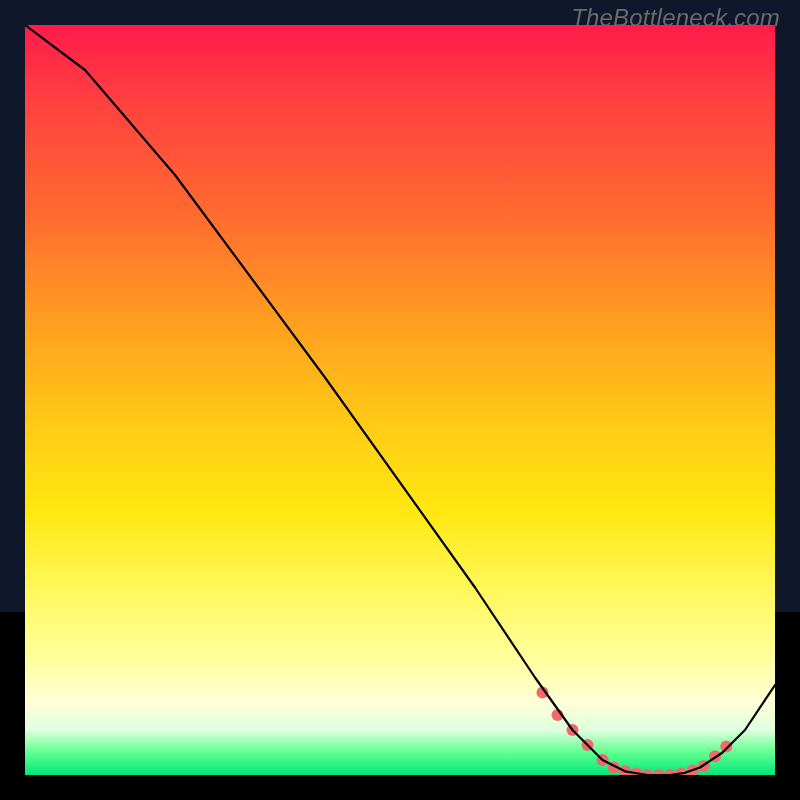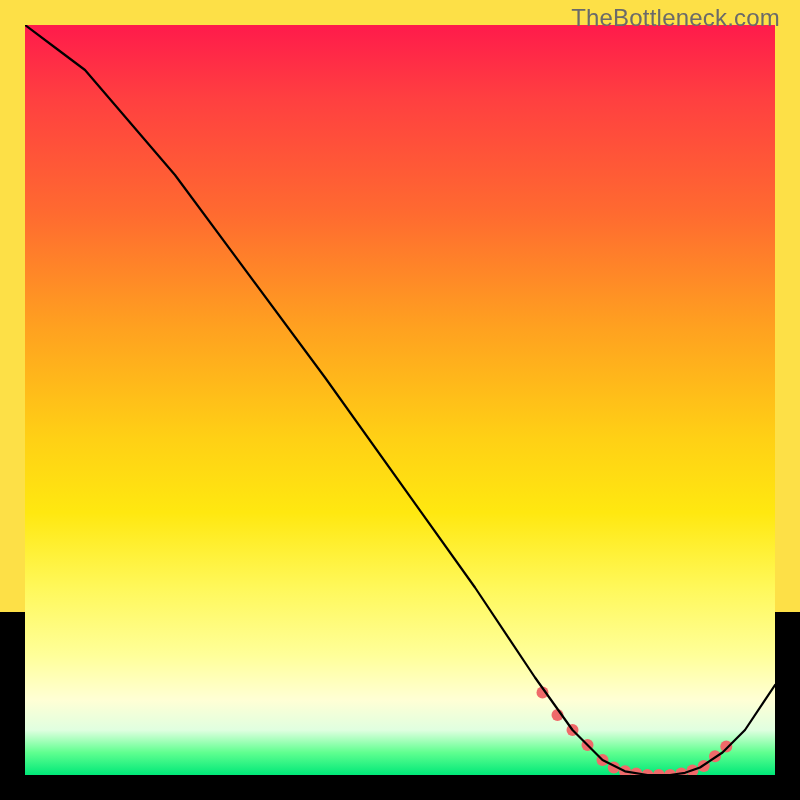--- a/index.html
+++ b/index.html
@@ -7,21 +7,22 @@
     padding: 0;
     width: 800px;
     height: 800px;
     background: #000;
     overflow: hidden;
   }
   .container {
     position: relative;
     width: 800px;
     height: 612px;
-    background: #fde047;
+    background: #0f172a;
+    font-style: italic;
   }
   .plot-area {
     position: absolute;
     left: 25px;
     top: 25px;
     width: 750px;
     height: 750px;
     background: linear-gradient(to bottom,
       #ff1b4b 0%,
       #ff4040 10%,

